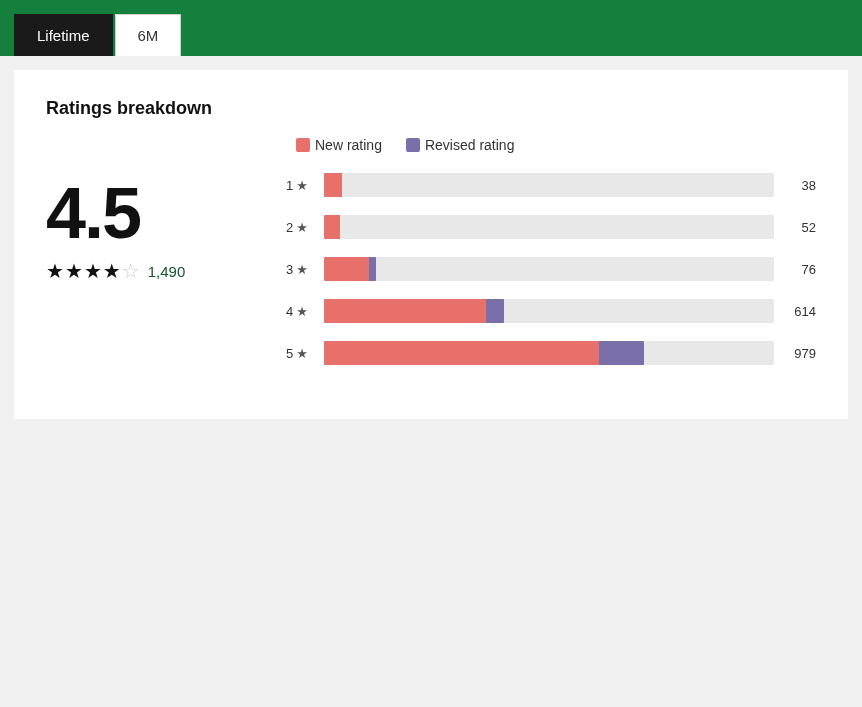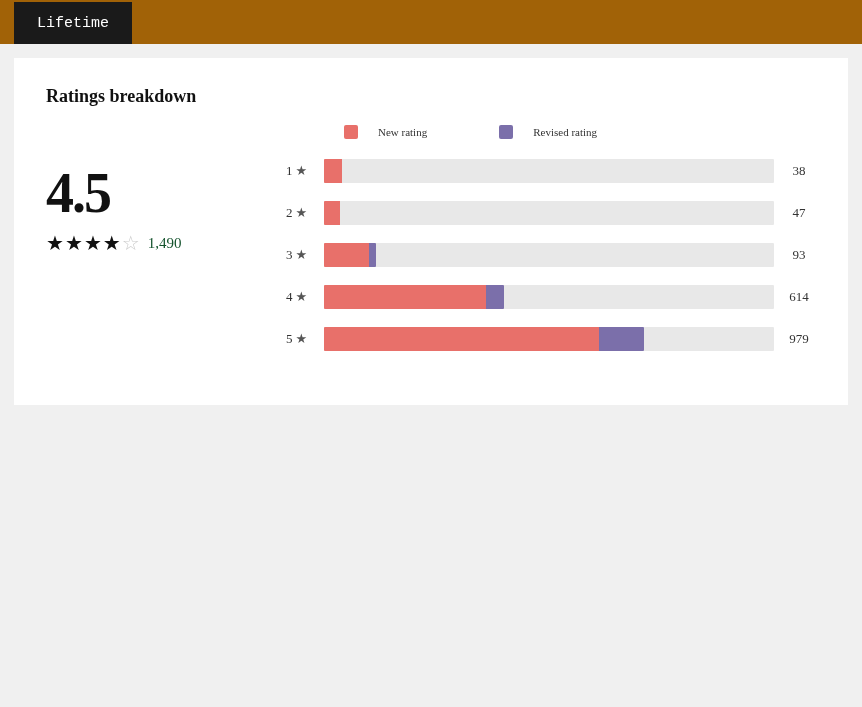--- a/index.html
+++ b/index.html
@@ -6,24 +6,23 @@
     body {
       background: #f0f0f0;
       font-family: 'Segoe UI', Arial, sans-serif;
       width: 862px;
       min-height: 707px;
     }
 
     
     .tab-bar {
       display: flex;
-      background: #a16207;
-      padding: 2px 14px 0 14px;
+      background: #15803d;
+      padding: 14px 14px 0 14px;
       gap: 0;
-      font-family: Liberation Mono, monospace;
     }
     .tab {
       padding: 12px 22px;
       font-size: 15px;
       cursor: pointer;
       border: 1px solid #d0d0d0;
       background: #fff;
       color: #333;
       border-bottom: none;
       margin-right: 2px;
@@ -33,21 +32,20 @@
       color: #fff;
       border-color: #1a1a1a;
     }
 
     
     .card {
       background: #fff;
       margin: 14px;
       padding: 28px 32px 36px 32px;
       border-radius: 0;
-      font-family: Liberation Serif, serif;
     }
 
     .section-title {
       font-size: 18px;
       font-weight: 700;
       color: #111;
       margin-bottom: 18px;
     }
 
     .content-area {
@@ -56,21 +54,21 @@
     }
 
     
     .left-panel {
       width: 220px;
       flex-shrink: 0;
       padding-top: 40px;
     }
 
     .big-rating {
-      font-size: 56px;
+      font-size: 72px;
       font-weight: 800;
       line-height: 1;
       color: #111;
       letter-spacing: -2px;
     }
 
     .stars-row {
       display: flex;
       align-items: center;
       gap: 8px;
@@ -97,24 +95,23 @@
     .legend {
       display: flex;
       gap: 24px;
       margin-bottom: 20px;
       margin-left: 10px;
     }
 
     .legend-item {
       display: flex;
       align-items: center;
-      gap: 20px;
-      font-size: 11px;
-      color: #333;
-      margin-left: 48px;
+      gap: 5px;
+      font-size: 14px;
+      color: #333;
     }
 
     .legend-dot {
       width: 14px;
       height: 14px;
       border-radius: 2px;
       flex-shrink: 0;
     }
 
     
@@ -167,40 +164,41 @@
 
     .bar-fill-revised {
       position: absolute;
       top: 0; bottom: 0;
       background: #7b6faa;
       border-radius: 0 1px 1px 0;
     }
 
     .bar-count {
       width: 42px;
-      text-align: center;
+      text-align: right;
       font-size: 13px;
       color: #333;
       flex-shrink: 0;
       padding-left: 8px;
     }
     .star-outline {
       font-size: 20px;
       color: #ccc;
     }
     .star-filled {
       font-size: 20px;
       color: #111;
     }
   </style>
 </head>
 <body>
 
 <div class="tab-bar">
   <div class="tab active">Lifetime</div>
+  <div class="tab">6M</div>
 </div>
 
 <div class="card">
   <div class="section-title">Ratings breakdown</div>
 
   <div class="content-area">
 
     <div class="left-panel">
       <div class="big-rating">4.5</div>
       <div class="stars-row">
@@ -244,34 +242,34 @@
 
         <div class="bar-row">
           <div class="bar-label">
             <span>2</span>
             <span class="star-sm">★</span>
           </div>
           <div class="bar-container">
             <div class="bar-track"></div>
             <div class="bar-fill-new" style="width:3.5%;"></div>
           </div>
-          <div class="bar-count">47</div>
+          <div class="bar-count">52</div>
         </div>
 
         <div class="bar-row">
           <div class="bar-label">
             <span>3</span>
             <span class="star-sm">★</span>
           </div>
           <div class="bar-container">
             <div class="bar-track"></div>
             <div class="bar-fill-new" style="width:10%;"></div>
             <div class="bar-fill-revised" style="left:10%; width:1.5%;"></div>
           </div>
-          <div class="bar-count">93</div>
+          <div class="bar-count">76</div>
         </div>
 
         <div class="bar-row">
           <div class="bar-label">
             <span>4</span>
             <span class="star-sm">★</span>
           </div>
           <div class="bar-container">
             <div class="bar-track"></div>
             <div class="bar-fill-new" style="width:36%;"></div>

